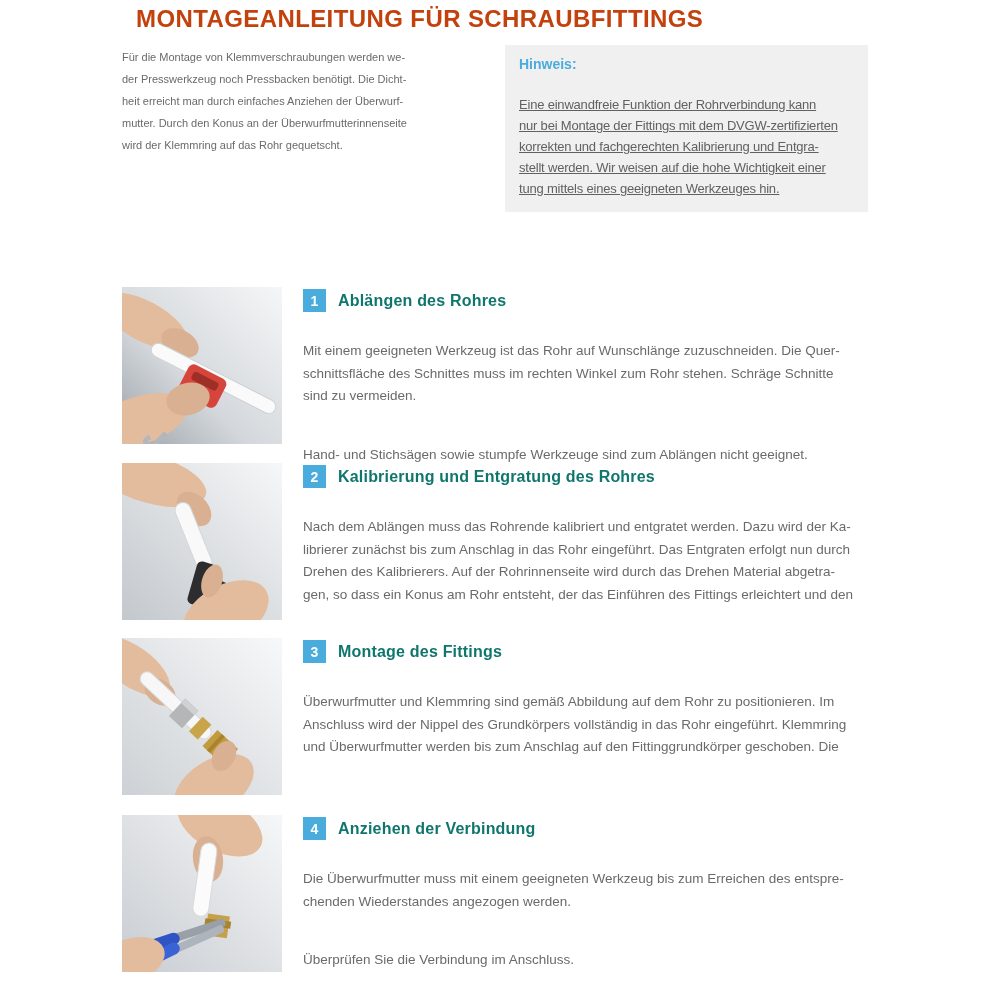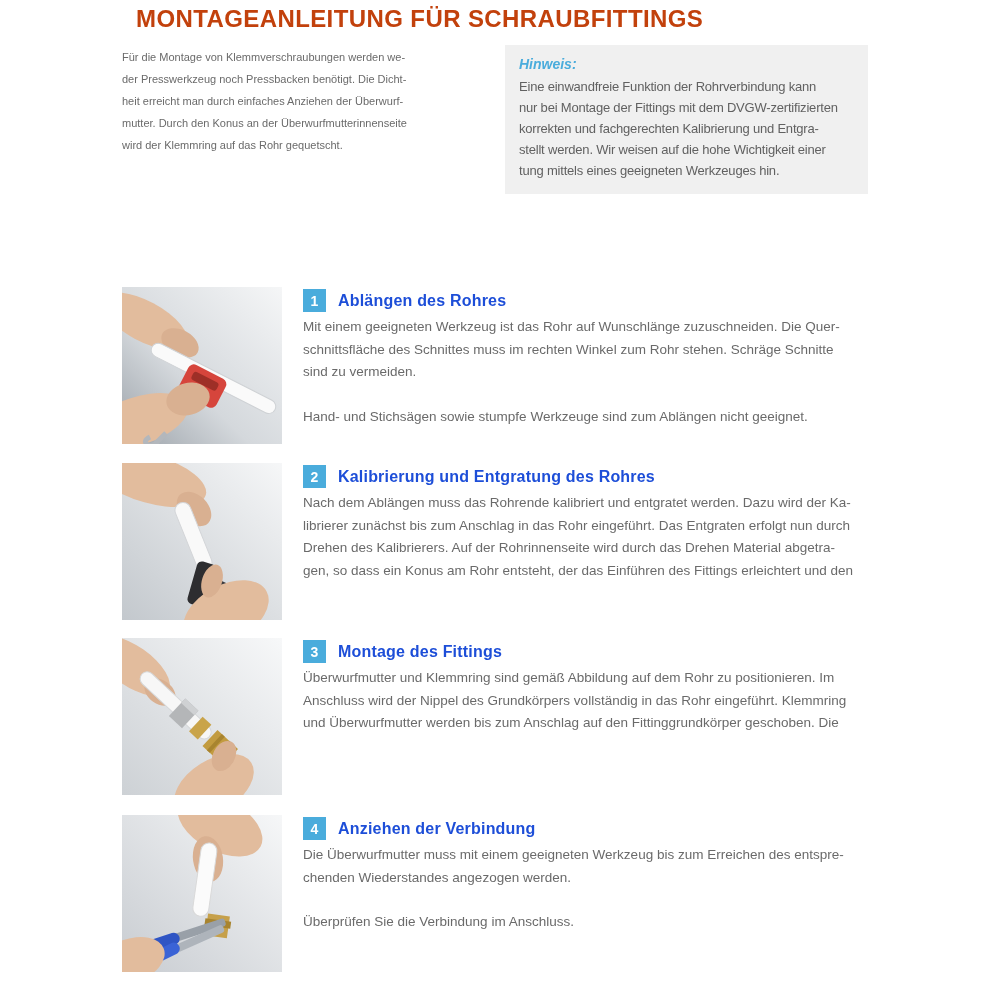--- a/index.html
+++ b/index.html
@@ -14,34 +14,34 @@
   }
   .lines .line{white-space:pre;}
   .intro{
     position:absolute;left:122px;top:46px;width:380px;
     font-size:11px;line-height:22px;color:#6a6a6a;
   }
   .note{
     position:absolute;left:505px;top:45px;width:363px;box-sizing:border-box;
     background:#f0f0f0;padding:11px 14px 13px 14px;
   }
-  .note-label{color:#4aacdc;font-weight:bold;font-size:14px;margin-bottom:4px;font-style:italic;}
-  .note-lines{font-size:13px;line-height:21px;color:#616161;letter-spacing:-.2px;}
+  .note-label{color:#4aacdc;font-weight:bold;font-size:14px;margin-bottom:22px;}
+  .note-lines{font-size:13px;line-height:21px;color:#616161;letter-spacing:-.2px;text-decoration:underline;}
   .step{position:absolute;left:122px;width:780px;height:160px;}
   .photo{position:absolute;left:0;top:0;width:160px;height:157px;}
   .photo svg{display:block;}
   .content{position:absolute;left:181px;top:0;width:600px;}
   .step-head{display:flex;align-items:center;gap:12px;margin-top:2px;}
   .badge{
     width:23px;height:23px;background:#4aacdc;color:#ffffff;flex:0 0 23px;
     font-size:14px;font-weight:bold;display:flex;align-items:center;justify-content:center;
   }
-  .step-title{margin:0;font-size:16px;font-weight:bold;color:#1d4ed8;letter-spacing:.2px;}
-  .body{margin-top:4px;font-size:13.5px;line-height:22.5px;color:#6a6a6a;}
-  .para-gap{margin-top:22px;}
+  .step-title{margin:0;font-size:16px;font-weight:bold;color:#0f766e;letter-spacing:.2px;}
+  .body{margin-top:28px;font-size:13.5px;line-height:22.5px;color:#6a6a6a;}
+  .para-gap{margin-top:36px;}
 </style>
 </head>
 <body>
 
 <div class="page">
 
   <h1 class="title">MONTAGEANLEITUNG FÜR SCHRAUBFITTINGS</h1>
 
   <div class="intro lines">
       <div class="line">Für die Montage von Klemmverschraubungen werden we-</div>

